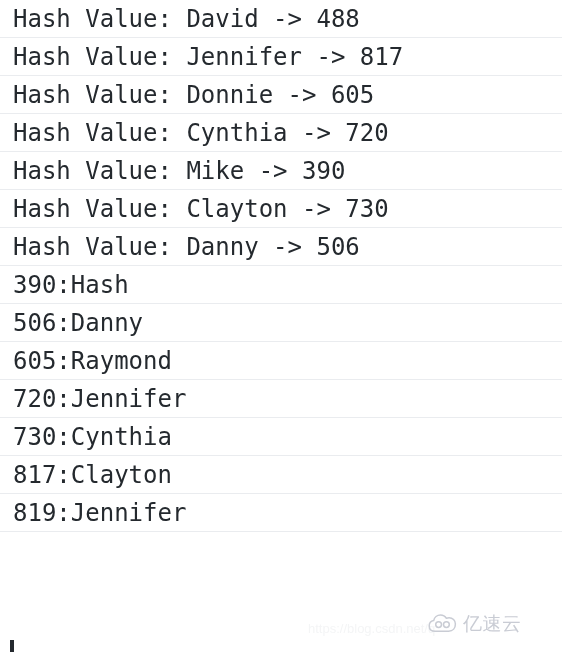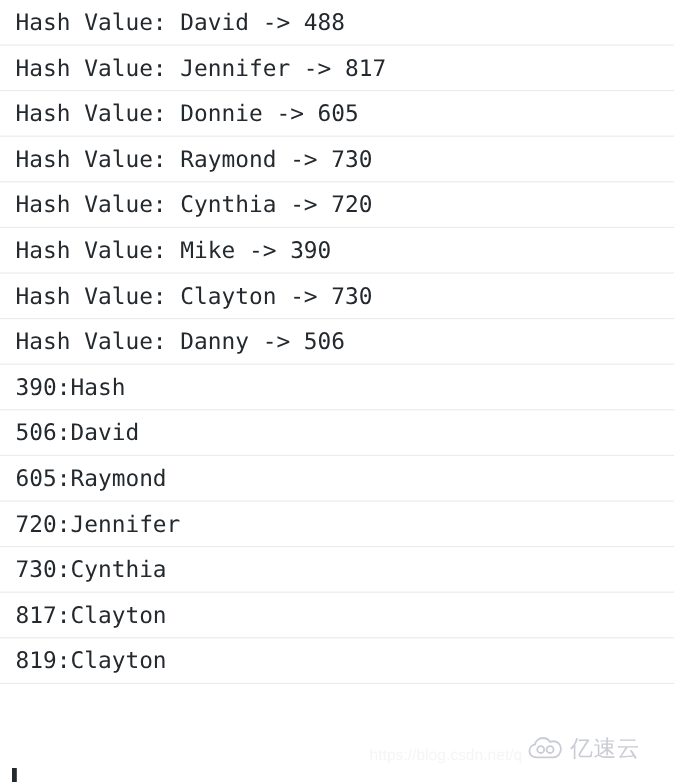--- a/index.html
+++ b/index.html
@@ -21,21 +21,21 @@
     background: #ffffff;
     box-sizing: border-box;
   }
 
   .output-line {
     height: 38px;
     line-height: 38px;
     border-bottom: 1px solid #eaecef;
     box-sizing: border-box;
     padding-left: 13px;
-    font-size: 19px;
+    font-size: 24px;
     color: #24292e;
     white-space: pre;
     letter-spacing: 0px;
     overflow: hidden;
   }
 
   .output-line:first-child {
     border-top: none;
   }
 
@@ -59,21 +59,21 @@
   #url-watermark {
     left: 308px;
     top: 621px;
     font-family: "Liberation Sans", sans-serif;
     font-size: 13px;
     color: #f4f5f6;
     white-space: nowrap;
   }
 
   #brand-watermark {
-    left: 440px;
+    left: 428px;
     top: 611px;
     display: flex;
     align-items: center;
     gap: 5px;
     color: #c9ccd4;
     white-space: nowrap;
   }
 
   #brand-watermark .brand-text {
     font-family: "DejaVu Sans", "Liberation Sans", sans-serif;
@@ -87,32 +87,31 @@
   }
 </style>
 </head>
 <body>
 
 <div id="console-output">
 
   <div class="output-line">Hash Value: David -&gt; 488</div>
   <div class="output-line">Hash Value: Jennifer -&gt; 817</div>
   <div class="output-line">Hash Value: Donnie -&gt; 605</div>
-  <div class="output-line">Hash Value: Raymond -&gt; 730</div>
   <div class="output-line">Hash Value: Cynthia -&gt; 720</div>
   <div class="output-line">Hash Value: Mike -&gt; 390</div>
   <div class="output-line">Hash Value: Clayton -&gt; 730</div>
   <div class="output-line">Hash Value: Danny -&gt; 506</div>
   <div class="output-line">390:Hash</div>
-  <div class="output-line">506:David</div>
+  <div class="output-line">506:Danny</div>
   <div class="output-line">605:Raymond</div>
   <div class="output-line">720:Jennifer</div>
   <div class="output-line">730:Cynthia</div>
   <div class="output-line">817:Clayton</div>
-  <div class="output-line">819:Clayton</div>
+  <div class="output-line">819:Jennifer</div>
 
   <div id="prompt-caret"></div>
 
   <div class="watermark" id="url-watermark">https://blog.csdn.net/q</div>
 
   <div class="watermark" id="brand-watermark">
     <span>
       <svg width="30" height="20" viewBox="0 0 30 20" aria-hidden="true">
         <path d="M7.2 17.2 C3.4 17.2 1.2 14.9 1.2 11.9 C1.2 9.2 3.1 7.0 5.7 6.6 C6.3 3.4 9.1 1.0 12.5 1.0 C15.0 1.0 17.2 2.3 18.4 4.3 C19.2 3.9 20.1 3.7 21.1 3.7 C24.6 3.7 27.4 6.5 27.4 10.0 C27.4 13.9 25.0 17.2 20.6 17.2 Z" fill="none" stroke="#c9ccd4" stroke-width="1.5" stroke-linejoin="round"></path>
         <circle cx="10.6" cy="10.6" r="2.9" fill="none" stroke="#c9ccd4" stroke-width="1.5"></circle>

